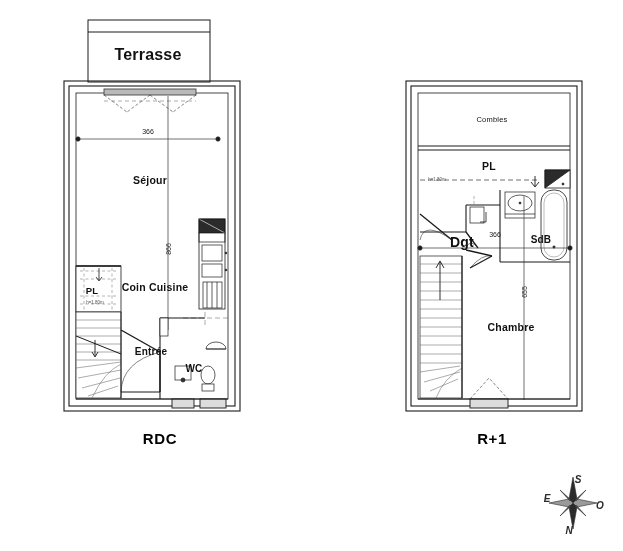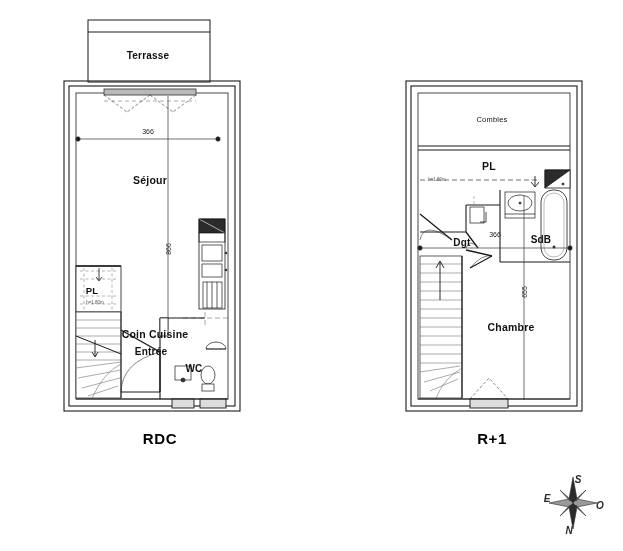--- a/index.html
+++ b/index.html
@@ -27,29 +27,29 @@
     height: 551px;
   }
   .room-label {
     position: absolute;
     font-weight: bold;
     color: #111;
     white-space: nowrap;
     transform: translate(-50%, -50%);
     letter-spacing: 0.2px;
   }
-  .label-terrasse { font-size: 10px; }
+  .label-terrasse { font-size: 16px; }
   .label-sejour   { font-size: 10.5px; }
-  .label-cuisine  { font-size: 10.5px; margin-top: 47px; }
+  .label-cuisine  { font-size: 10.5px; }
   .label-entree   { font-size: 10px; margin-left: 20px; }
   .label-wc       { font-size: 10px; }
   .label-pl       { font-size: 9.5px; }
   .label-combles  { font-size: 7.5px; font-weight: normal; }
   .label-plr1     { font-size: 10.5px; }
-  .label-dgt      { font-size: 10px; }
+  .label-dgt      { font-size: 14px; }
   .label-sdb      { font-size: 10px; padding-left: 44px; }
   .label-chambre  { font-size: 10.5px; }
   .floor-title {
     position: absolute;
     font-size: 15px;
     font-weight: bold;
     transform: translate(-50%, -50%);
     letter-spacing: 0.6px;
   }
   .dim-text {

